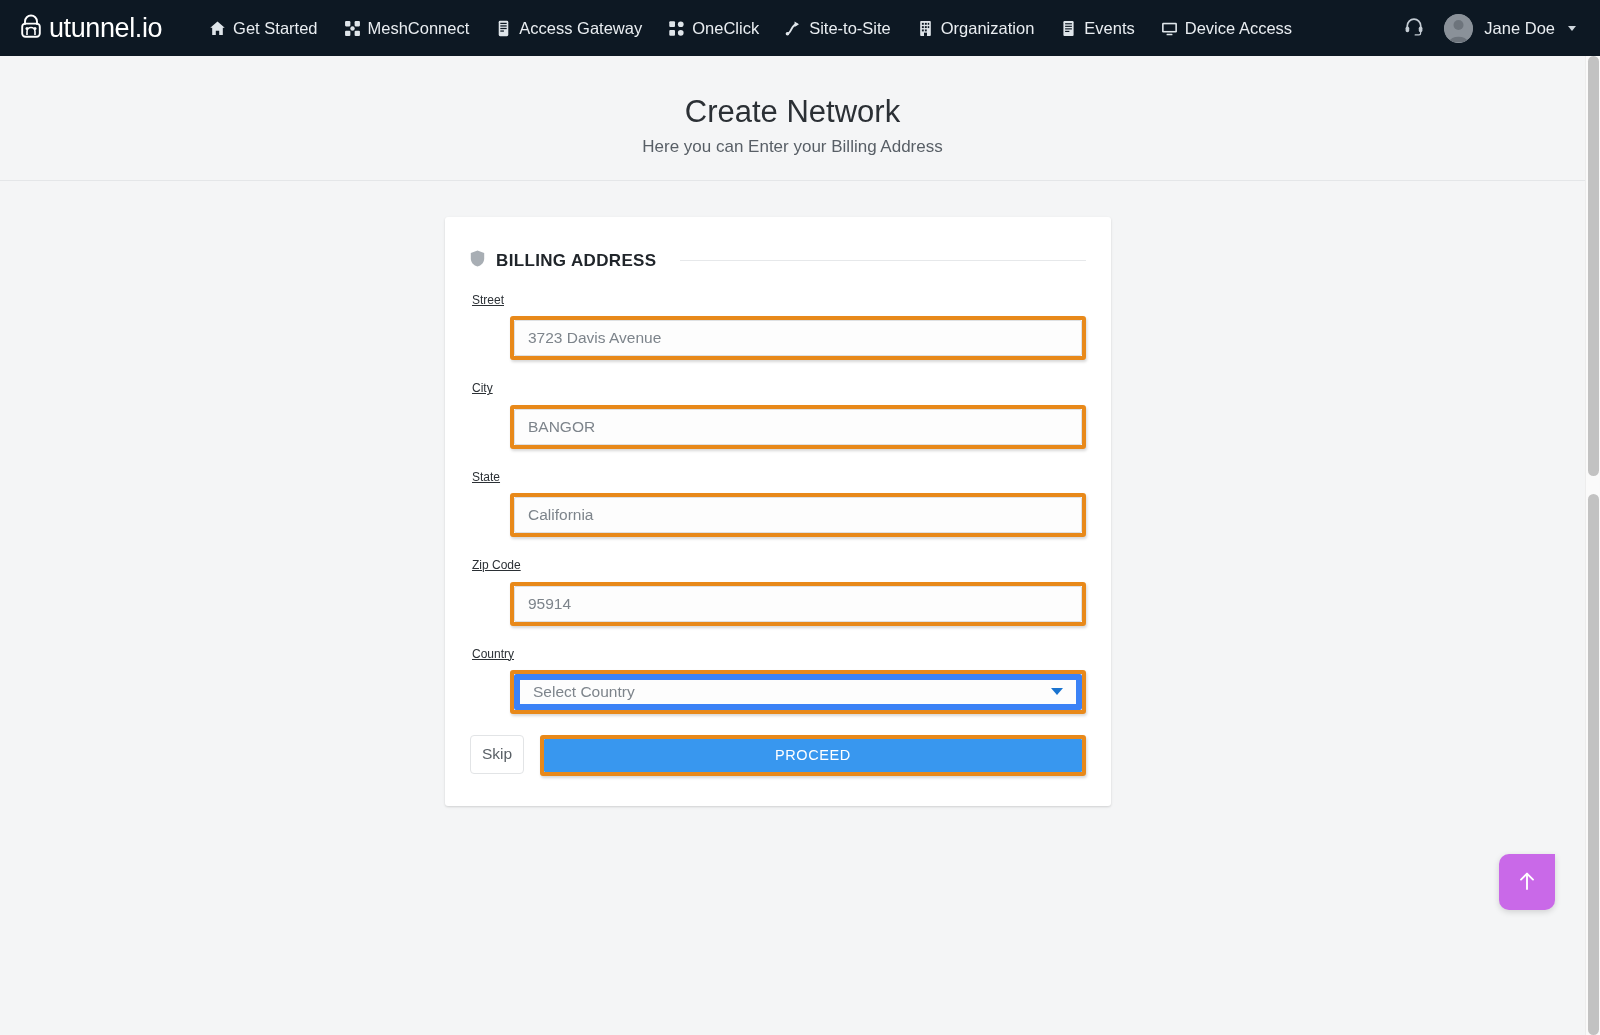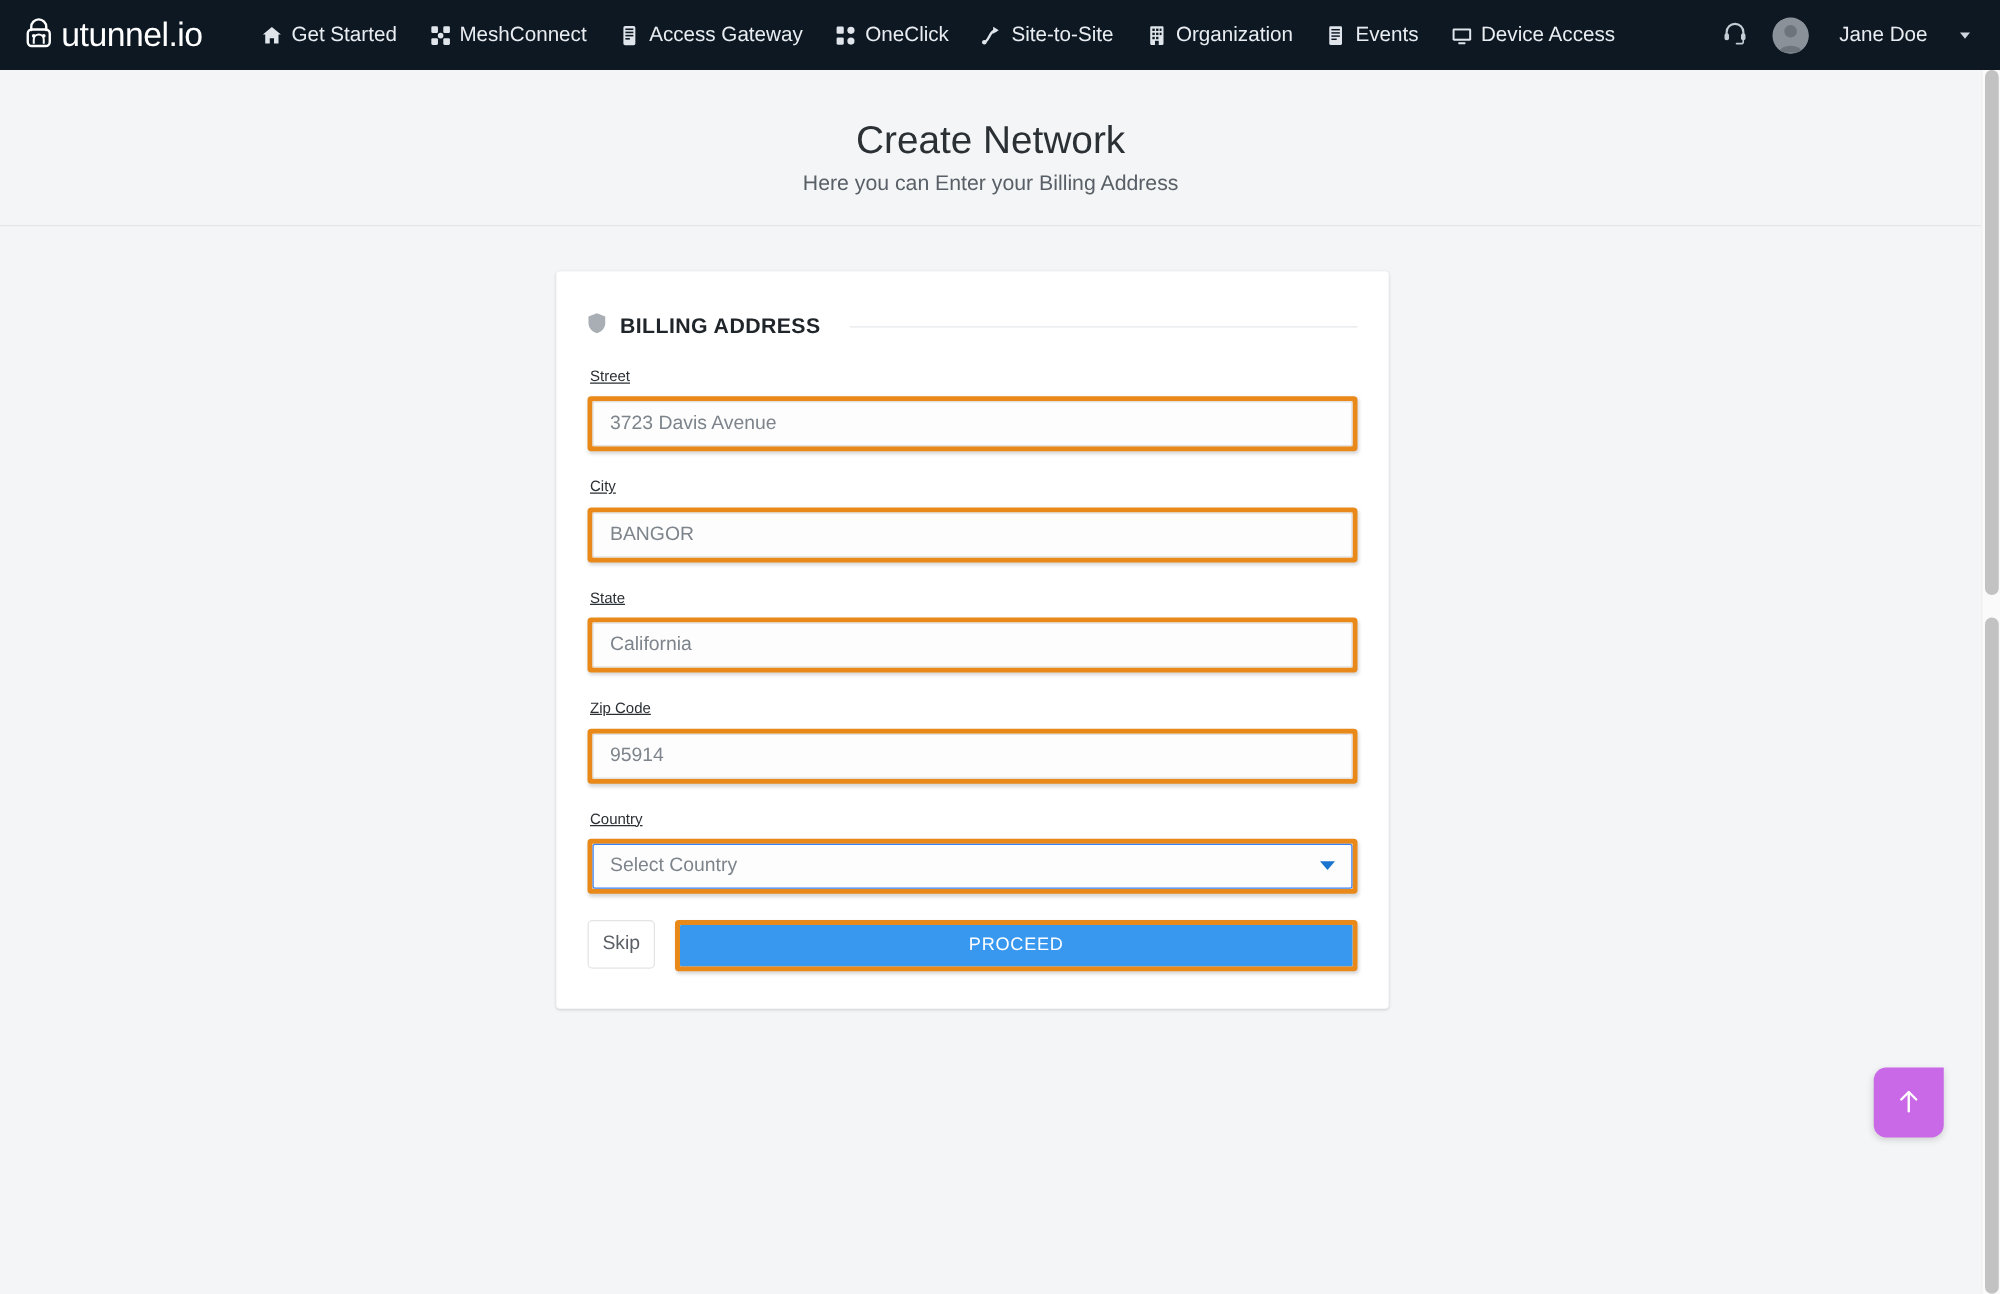--- a/index.html
+++ b/index.html
@@ -76,21 +76,21 @@
     display: flex;
     align-items: center;
     justify-content: center;
     width: 44px;
     height: 40px;
     cursor: pointer;
   }
   .user-menu {
     display: flex;
     align-items: center;
-    gap: 24px;
+    gap: 11px;
     padding: 4px 10px 4px 8px;
     cursor: pointer;
     color: #e9edf1;
     font-size: 16.5px;
     white-space: nowrap;
   }
   .avatar {
     width: 29px; height: 29px;
     border-radius: 50%;
     background: #868e96;
@@ -177,20 +177,21 @@
     line-height: 1.2;
     text-decoration: underline;
   }
   .hl-wrap {
     border: 4px solid #e8891a;
     border-radius: 3px;
     background: #ffffff;
     padding: 0;
     box-shadow: 1px 2px 3px rgba(0,0,0,0.16);
     margin-bottom: 21px;
+    margin-left: 40px;
   }
   .text-input {
     display: block;
     width: 100%;
     height: 36px;
     border: 1px solid #dfe1e3;
     border-radius: 2px;
     background: #fdfdfd;
     font-family: "Liberation Sans", sans-serif;
     font-size: 15.5px;
@@ -198,21 +199,21 @@
     padding: 0 13px;
     outline: none;
   }
   .text-input::placeholder { color: #7d848b; opacity: 1; }
 
   .select-wrap {
     position: relative;
     display: block;
     width: 100%;
     height: 36px;
-    border: 1px solid #3b82f6;
+    border: 6px solid #3b82f6;
     border-radius: 2px;
     background: #fdfdfd;
     display: flex;
     align-items: center;
     padding: 0 13px;
     cursor: pointer;
   }
   .select-value {
     font-size: 15.5px;
     color: #7d848b;

